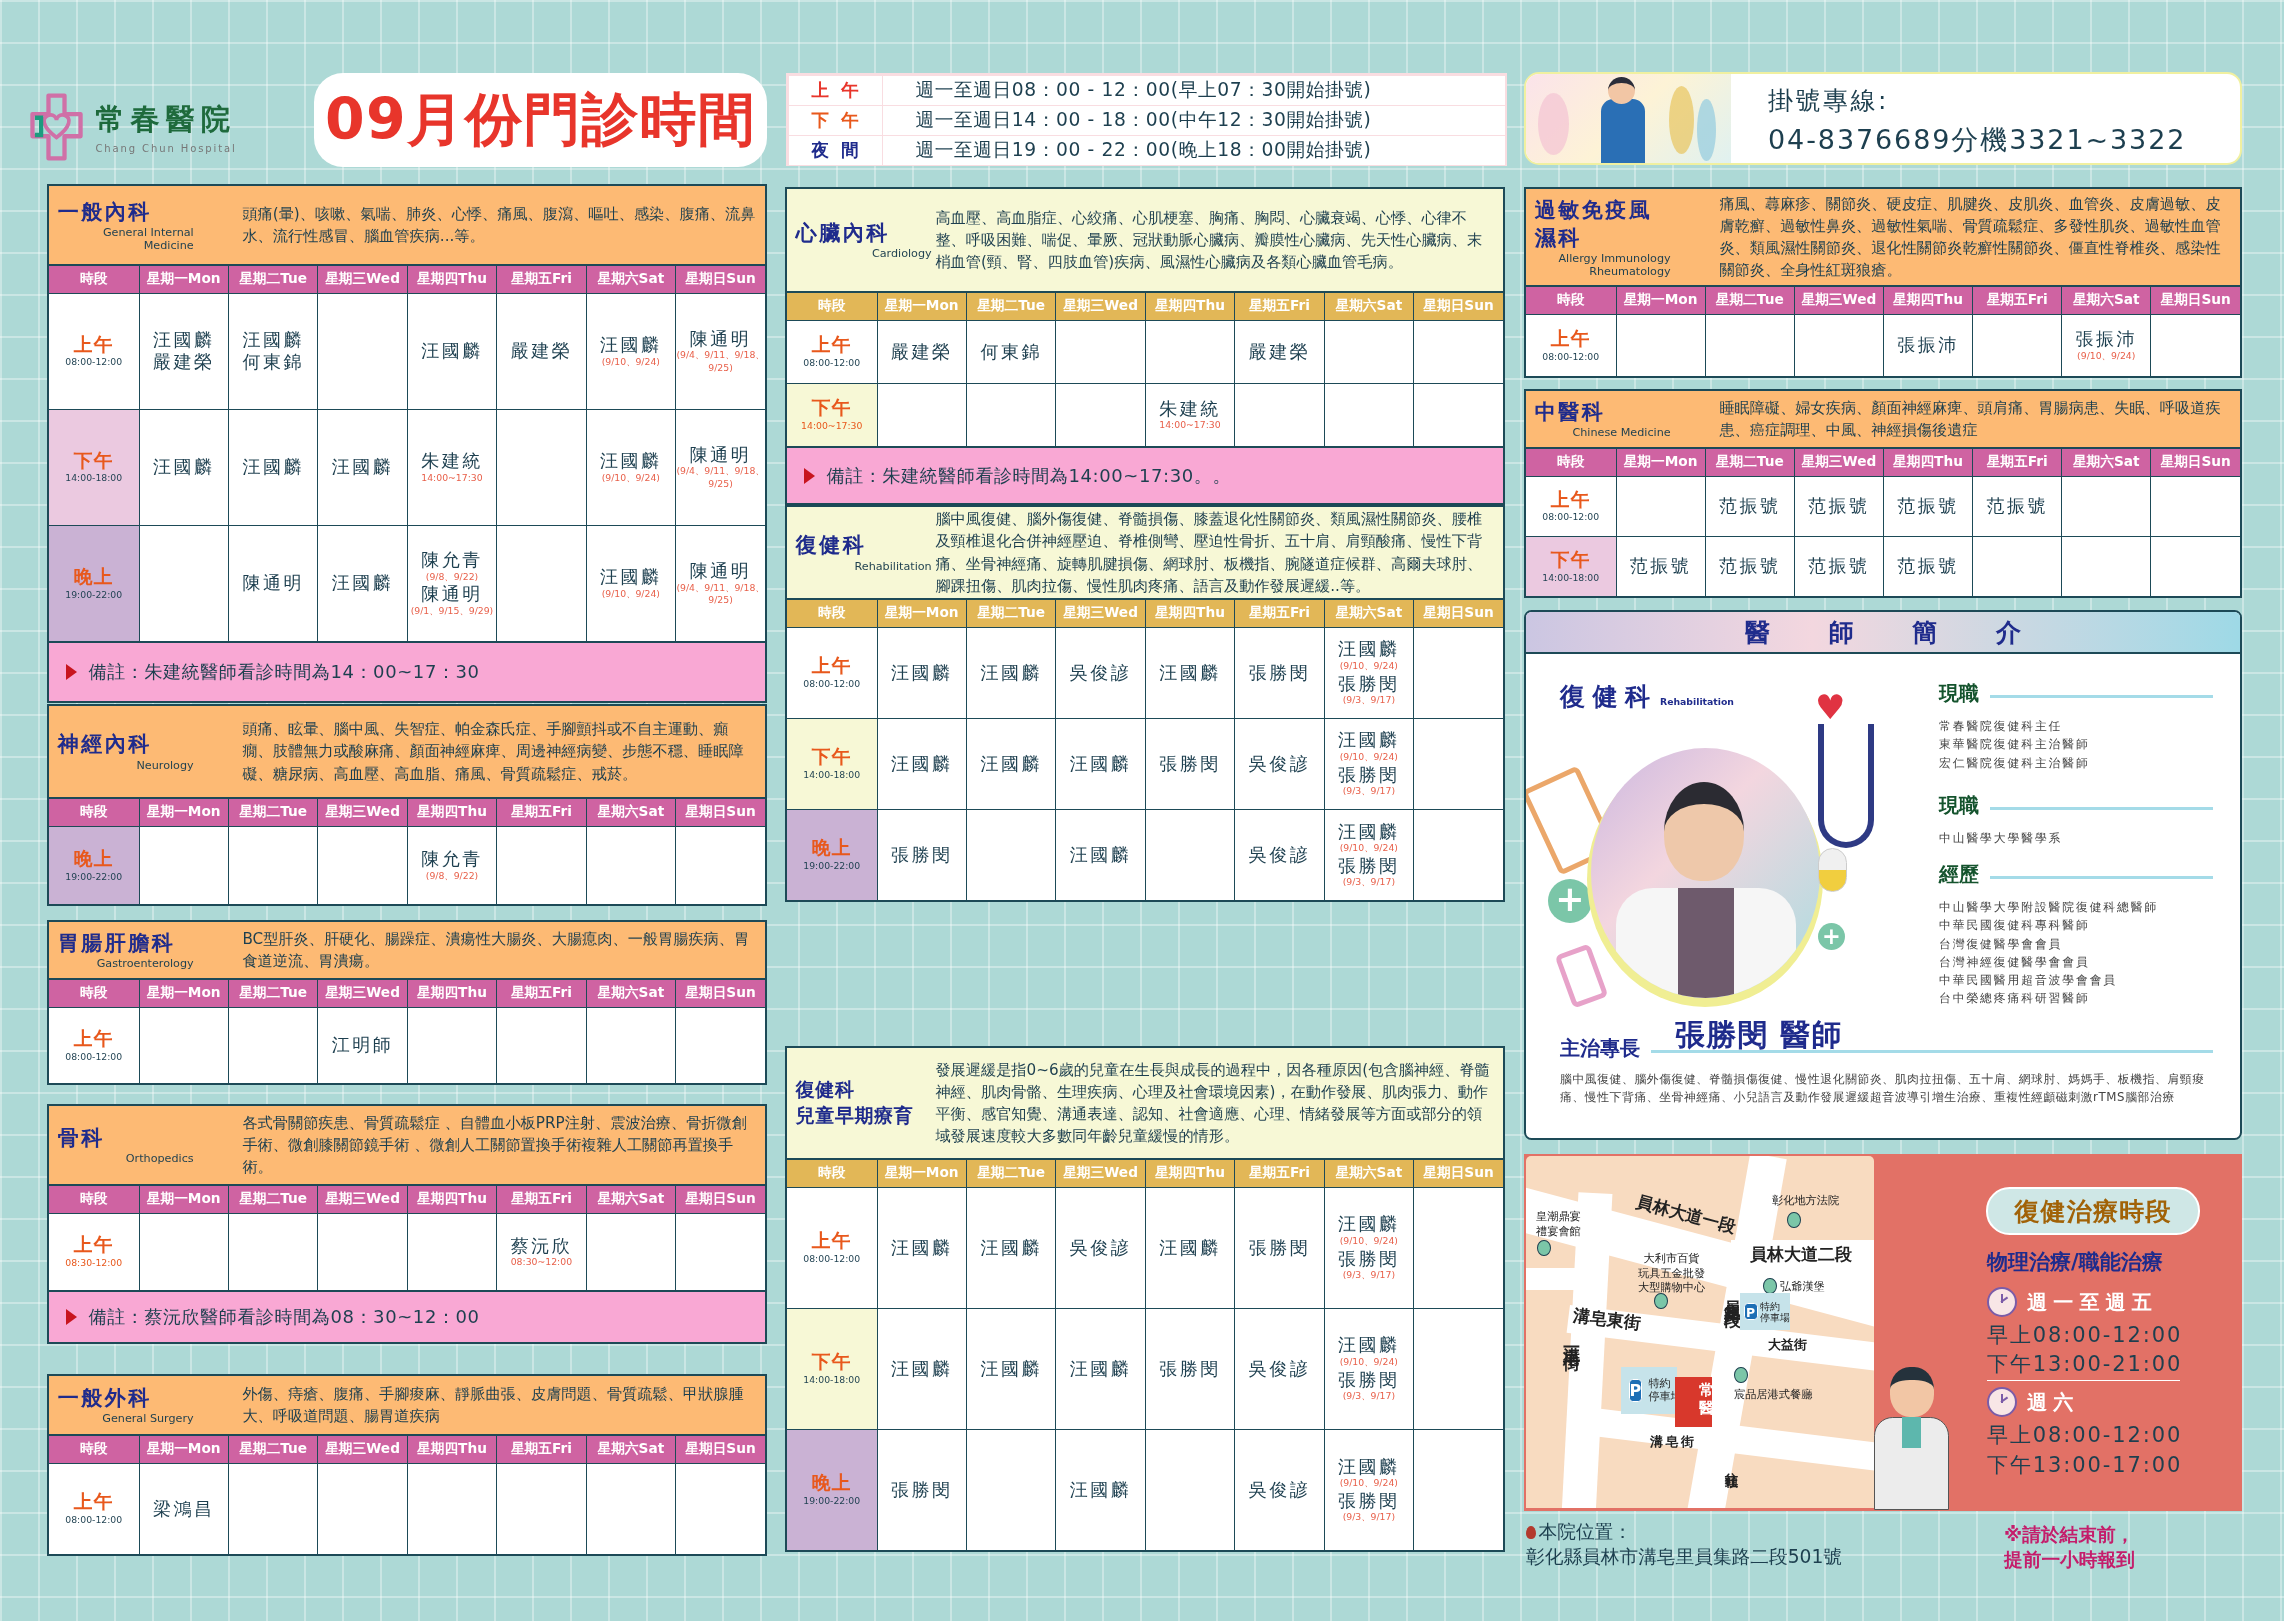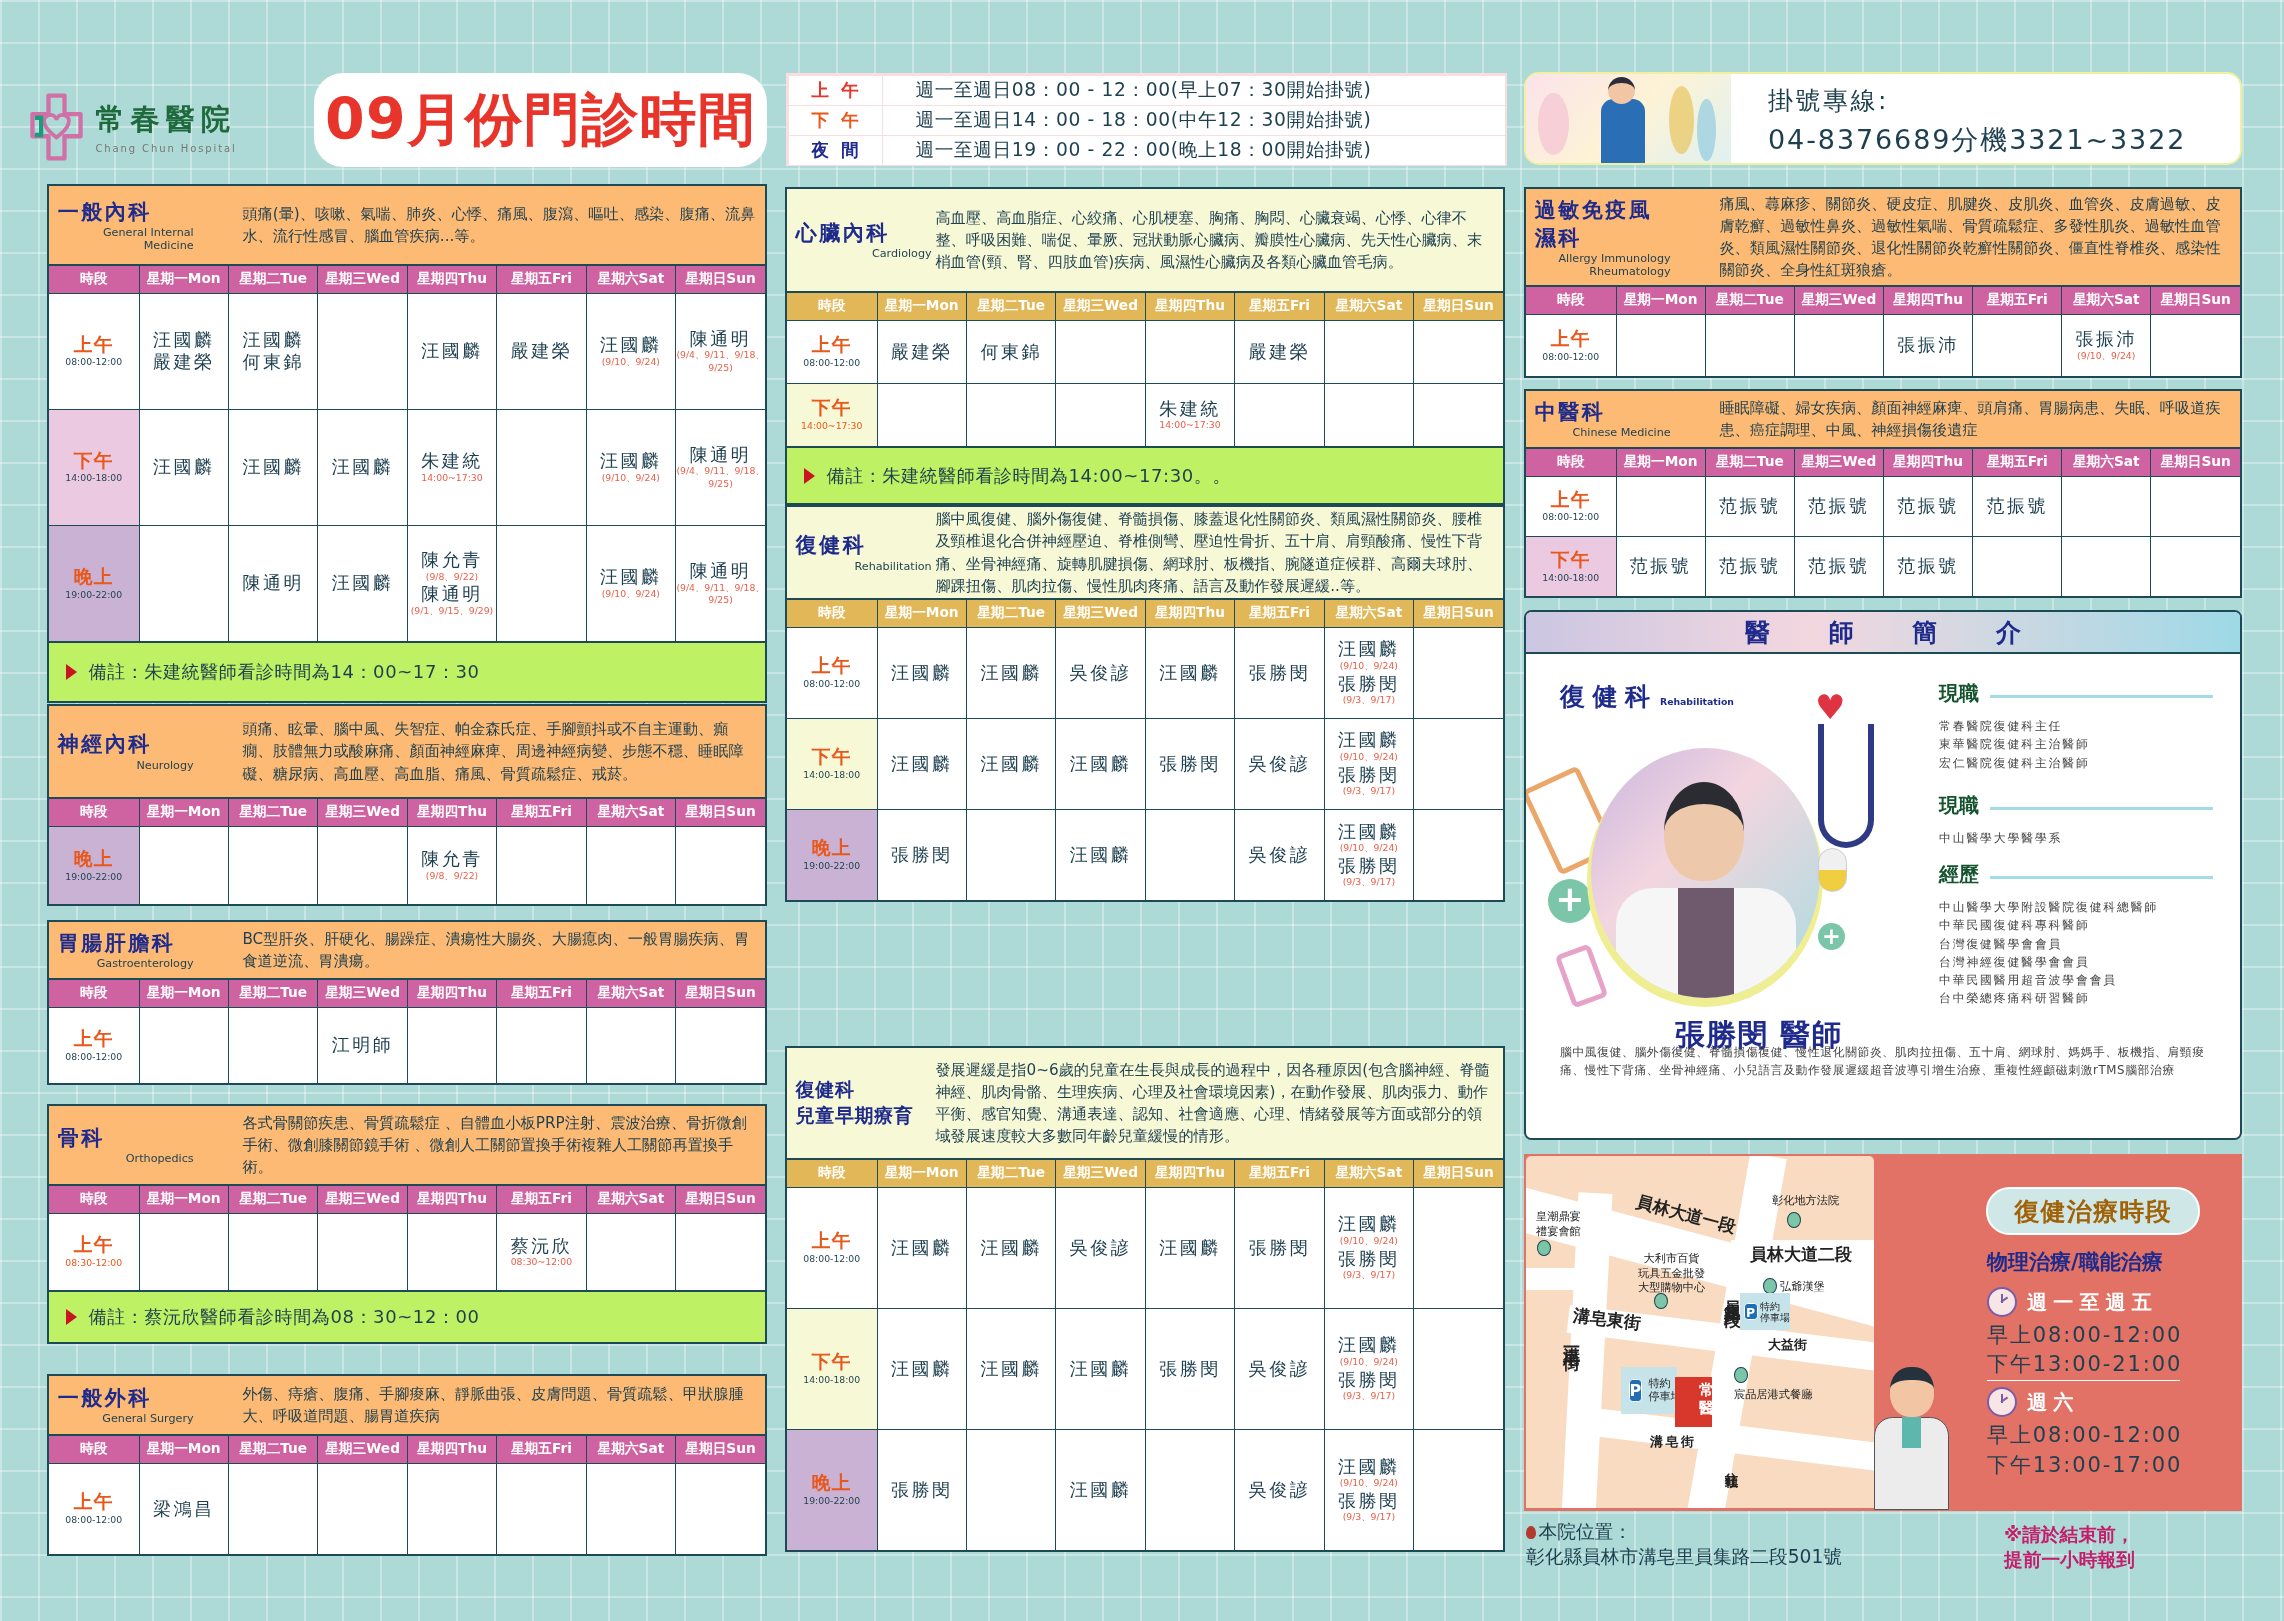--- a/index.html
+++ b/index.html
@@ -65,21 +65,21 @@
   .slot-name { font-size: 18.7px; font-weight: bold; color: #e8581c; letter-spacing: 1.2px; line-height: 1.1; }
   .slot-time { font-size: 9.3px; color: #1d3f4f; letter-spacing: 0; margin-top: 1.2px; }
   .slot-time.red { color: #e8581c; }
   .slot-bg-white { background: #fff; }
   .slot-bg-pink { background: #ebc9e0; }
   .slot-bg-purple { background: #cab2d4; }
   .slot-bg-yellow { background: #f7f8d6; }
   .doc { display: block; line-height: 1.2; }
   .note { display: block; font-size: 9.3px; color: #e8604a; letter-spacing: 0; line-height: 1.35; }
 
-  .remark { display: flex; align-items: center; padding-left: 17.4px; font-size: 18px; color: #1d3f4f; letter-spacing: 0.6px; border-top: 2.5px solid #1d4a57; background: #bef264; }
+  .remark { display: flex; align-items: center; padding-left: 17.4px; font-size: 18px; color: #1d3f4f; letter-spacing: 0.6px; border-top: 2.5px solid #1d4a57; background: #f9a8d4; }
   .tri { width: 0; height: 0; border-top: 8px solid transparent; border-bottom: 8px solid transparent; border-left: 11.2px solid #c8151f; margin-right: 11.2px; }
 
   
   .profile { left: 1524px; top: 610px; width: 718px; height: 530px; background: #fff; border: 2.5px solid #1d4a57; border-radius: 7.5px; overflow: hidden; }
   .profile-title { height: 42px; background: linear-gradient(90deg, #cbc6e2 0%, #f3d7df 40%, #9ed9e6 100%); border-bottom: 2.5px solid #1d4a57;
     display: flex; align-items: center; justify-content: center; font-size: 25px; font-weight: bold; color: #1f2b8c; letter-spacing: 25px; padding-left: 25px; }
   .prof-dept { position: absolute; left: 34px; top: 68px; font-size: 25px; font-weight: bold; color: #1f2b8c; letter-spacing: 7.5px; }
   .prof-dept-en { font-size: 9.3px; font-weight: bold; letter-spacing: 0; margin-left: 2.5px; }
   .photo-ring { position: absolute; left: 61px; top: 140px; width: 236px; height: 255px; border-radius: 50%; background: #f0ee93; }
   .photo { position: absolute; left: 65px; top: 136px; width: 229px; height: 250px; border-radius: 50%;
@@ -900,20 +900,24 @@
     <div class="prof-item-wrap">
       <div class="prof-item">中山醫學大學附設醫院復健科總醫師</div>
       <div class="prof-item">中華民國復健科專科醫師</div>
       <div class="prof-item">台灣復健醫學會會員</div>
       <div class="prof-item">台灣神經復健醫學會會員</div>
       <div class="prof-item">中華民國醫用超音波學會會員</div>
       <div class="prof-item">台中榮總疼痛科研習醫師</div>
     </div>
   </div>
   <div class="spec">
+    <div class="spec-title">
+        <span>主治專長</span>
+        <div class="prof-line"></div>
+      </div>
     <div class="spec-text">腦中風復健、腦外傷復健、脊髓損傷復健、慢性退化關節炎、肌肉拉扭傷、五十肩、網球肘、媽媽手、板機指、肩頸痠痛、慢性下背痛、坐骨神經痛、小兒語言及動作發展遲緩超音波導引增生治療、重複性經顱磁刺激rTMS腦部治療</div>
   </div>
 </div>
 
 <div class="abs mapbox">
   <div class="map">
     <div class="road" style="left:-25px;top:25px;width:435px;height:44px;transform:rotate(15deg);transform-origin:left top;"></div>
     <div class="road" style="left:205px;top:84px;width:149px;height:44px;"></div>
     <div class="road" style="left:0;top:112px;width:56px;height:22px;"></div>
     <div class="road" style="left:224px;top:0;width:37px;height:361px;transform:rotate(10deg);transform-origin:center top;"></div>

